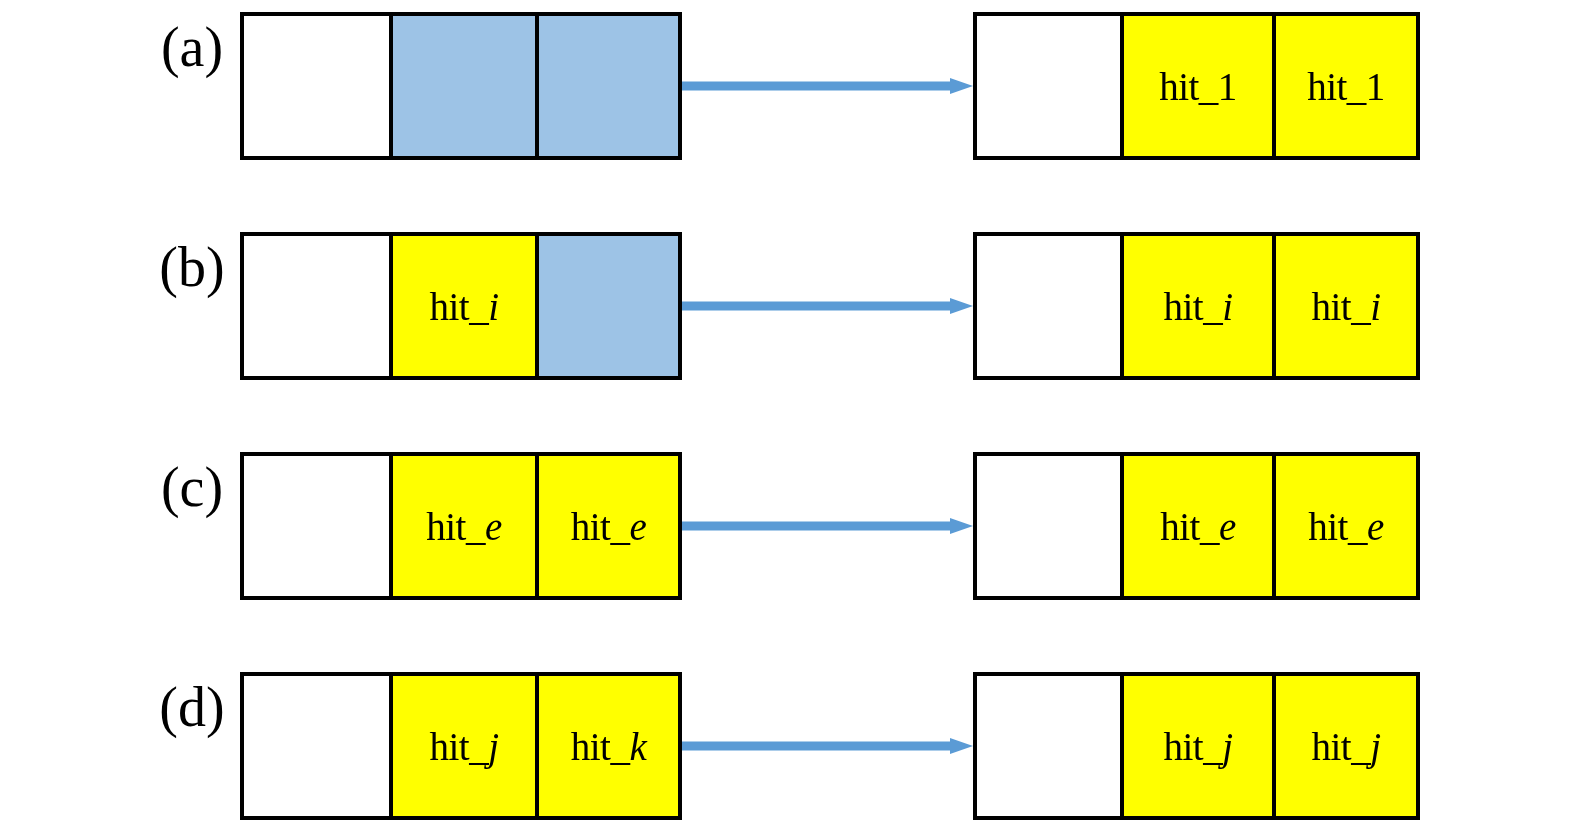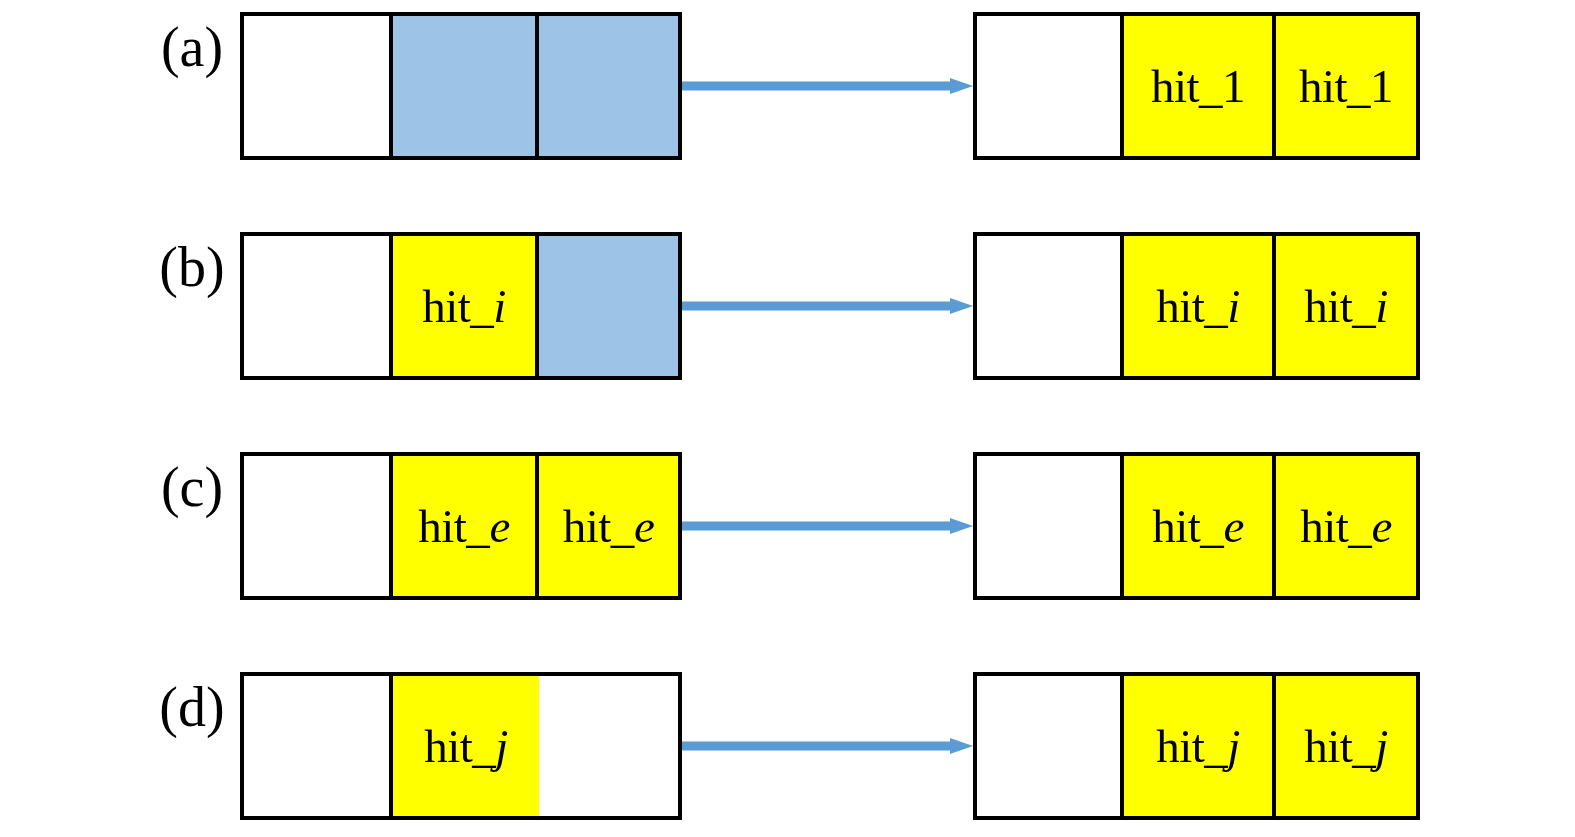--- a/index.html
+++ b/index.html
@@ -89,21 +89,21 @@
   .group-right .cell.c1 { width: 152px; }
   .group-right .cell.c2 { width: 140px; }
 
   .fill-white { background: #ffffff; }
   .fill-blue  { background: #9dc3e6; }
   .fill-yellow{ background: #ffff00; }
 
   .cell-text {
     display: inline-block;
     font-family: "Liberation Serif", "DejaVu Serif", serif;
-    font-size: 47px;
+    font-size: 39px;
     letter-spacing: -0.5px;
   }
   .cell-text .sub {
     font-style: italic;
   }
   .cell-text .num {
     font-style: normal;
   }
 
   
@@ -212,20 +212,23 @@
   </div>
 
   <div class="row row-d">
     <div class="row-label">(d)</div>
 
     <div class="group group-left">
       <div class="cell c0 fill-white"></div>
       <div class="cell c1 fill-yellow">
         <span class="cell-text"><span>hit_</span><span class="sub">j</span></span>
       </div>
+      <div class="cell c2 fill-yellow">
+        <span class="cell-text"><span>hit_</span><span class="sub">k</span></span>
+      </div>
     </div>
 
     <div class="arrow arrow-d">
       <svg width="291" height="16" viewBox="0 0 291 16">
         <line x1="0" y1="8" x2="270" y2="8" stroke="#5b9bd5" stroke-width="9"></line>
         <polygon points="268,0 291,8 268,16" fill="#5b9bd5"></polygon>
       </svg>
     </div>
 
     <div class="group group-right">

